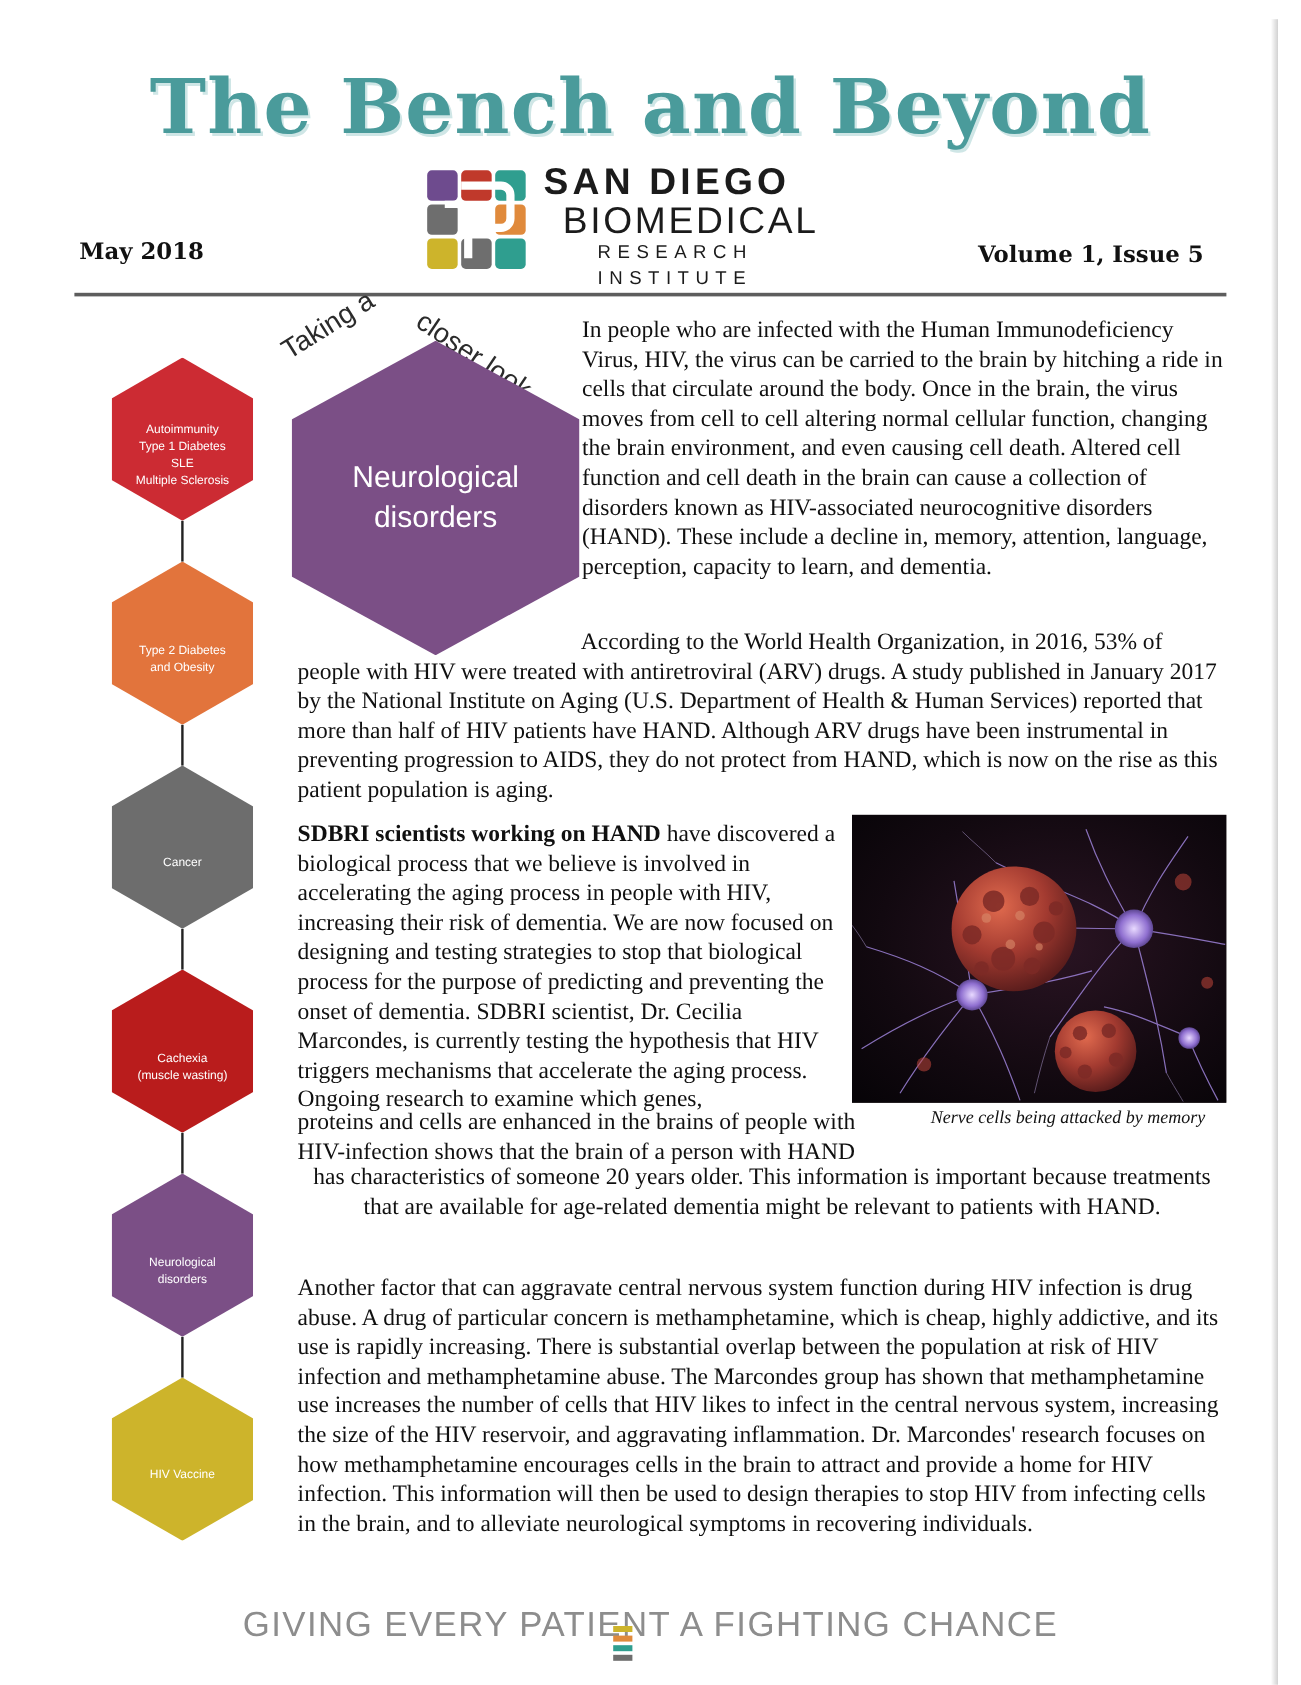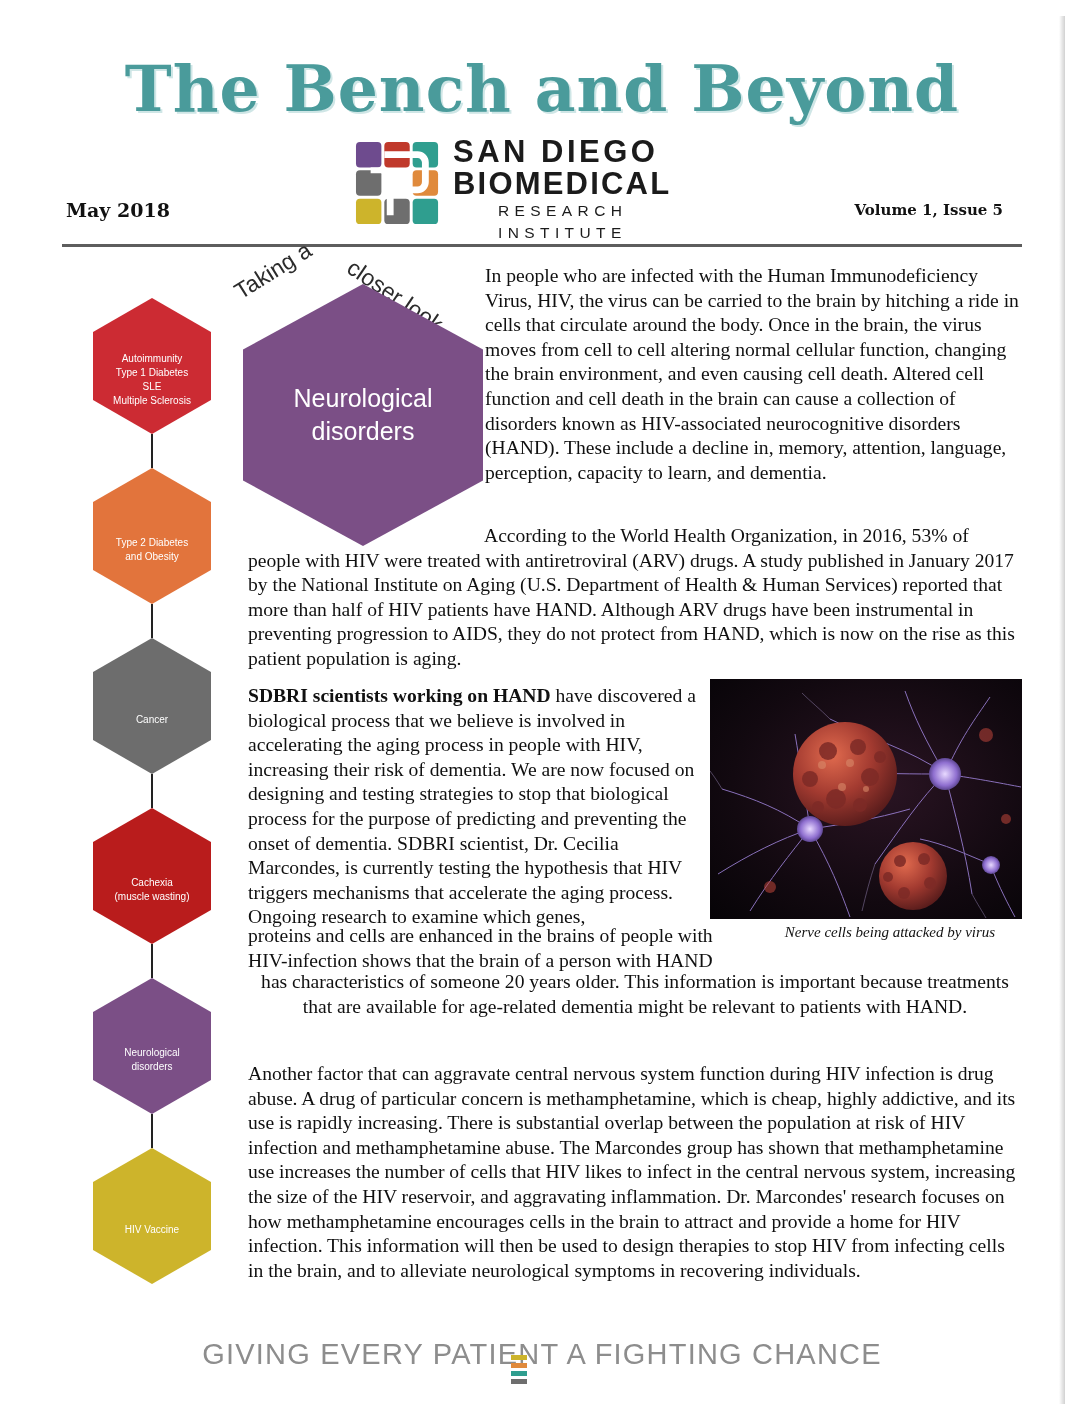--- a/index.html
+++ b/index.html
@@ -57,23 +57,24 @@
     color: #1b1b1b;
   }
   .logo-l1 {
     font-size: 31px;
     font-weight: bold;
     letter-spacing: 3.5px;
     line-height: 32px;
   }
   .logo-l2 {
     font-size: 31px;
-    font-weight: bold;
+    font-weight: normal;
     letter-spacing: 2.2px;
     line-height: 32px;
+    margin-left: 16px;
   }
   .logo-l3 {
     font-size: 15.5px;
     font-weight: normal;
     letter-spacing: 5.4px;
     line-height: 22px;
     margin-left: 45px;
   }
 
   .issue-date {
@@ -84,21 +85,21 @@
     font-weight: bold;
     font-size: 19px;
     color: #111;
   }
   .issue-vol {
     position: absolute;
     right: 62px;
     top: 185px;
     font-family: "DejaVu Serif", serif;
     font-weight: bold;
-    font-size: 15px;
+    font-size: 19px;
     color: #111;
   }
   .rule {
     position: absolute;
     left: 62px;
     top: 228px;
     width: 960px;
     height: 3px;
     background: #5d5d5d;
   }
@@ -449,21 +450,21 @@
           <circle cx="178" cy="198" r="5"></circle>
         </g>
       </g>
       <g fill="#c0463a" opacity="0.55">
         <circle cx="276" cy="56" r="7"></circle>
         <circle cx="60" cy="208" r="6"></circle>
         <circle cx="296" cy="140" r="5"></circle>
       </g>
     </svg>
   </div>
-  <div class="fig-caption">Nerve cells being attacked by virus</div>
+  <div class="fig-caption">Nerve cells being attacked by memory</div>
 
   <div class="footer-tag">GIVING EVERY PATIENT A FIGHTING CHANCE</div>
   <svg class="footer-mark" viewBox="0 0 22 34">
     <rect x="3" y="1" width="16" height="5" fill="#cdb42b"></rect>
     <rect x="3" y="9" width="16" height="5" fill="#e08a3c"></rect>
     <rect x="3" y="17" width="16" height="5" fill="#2f9e8f"></rect>
     <rect x="3" y="25" width="16" height="5" fill="#6e6e6e"></rect>
   </svg>
 
   <div class="page-shadow"></div>

